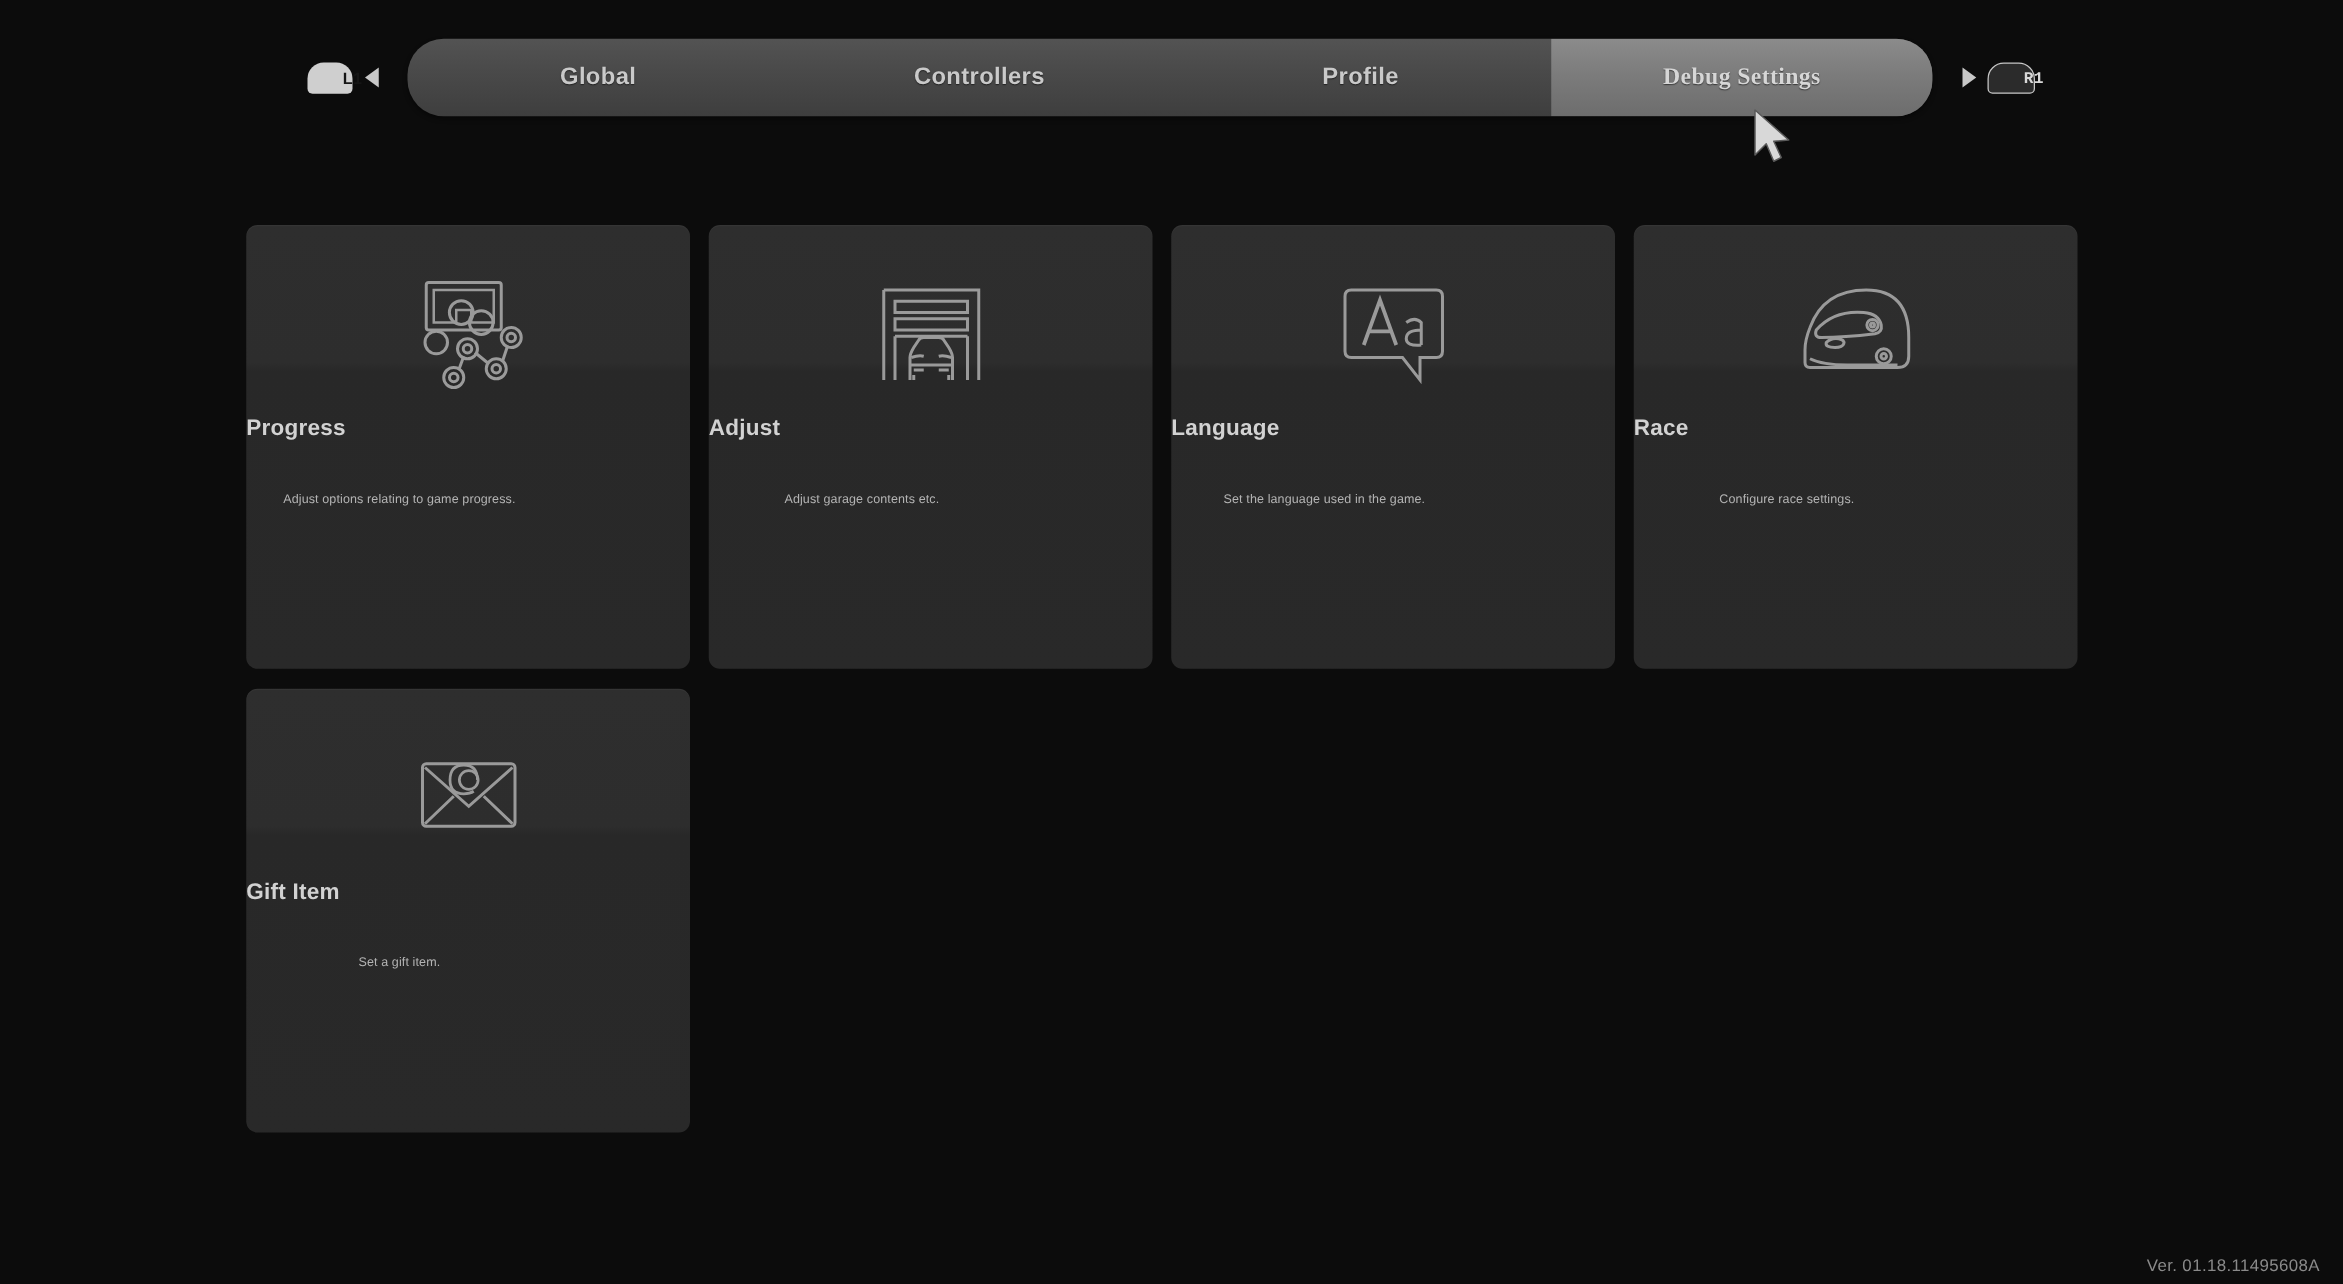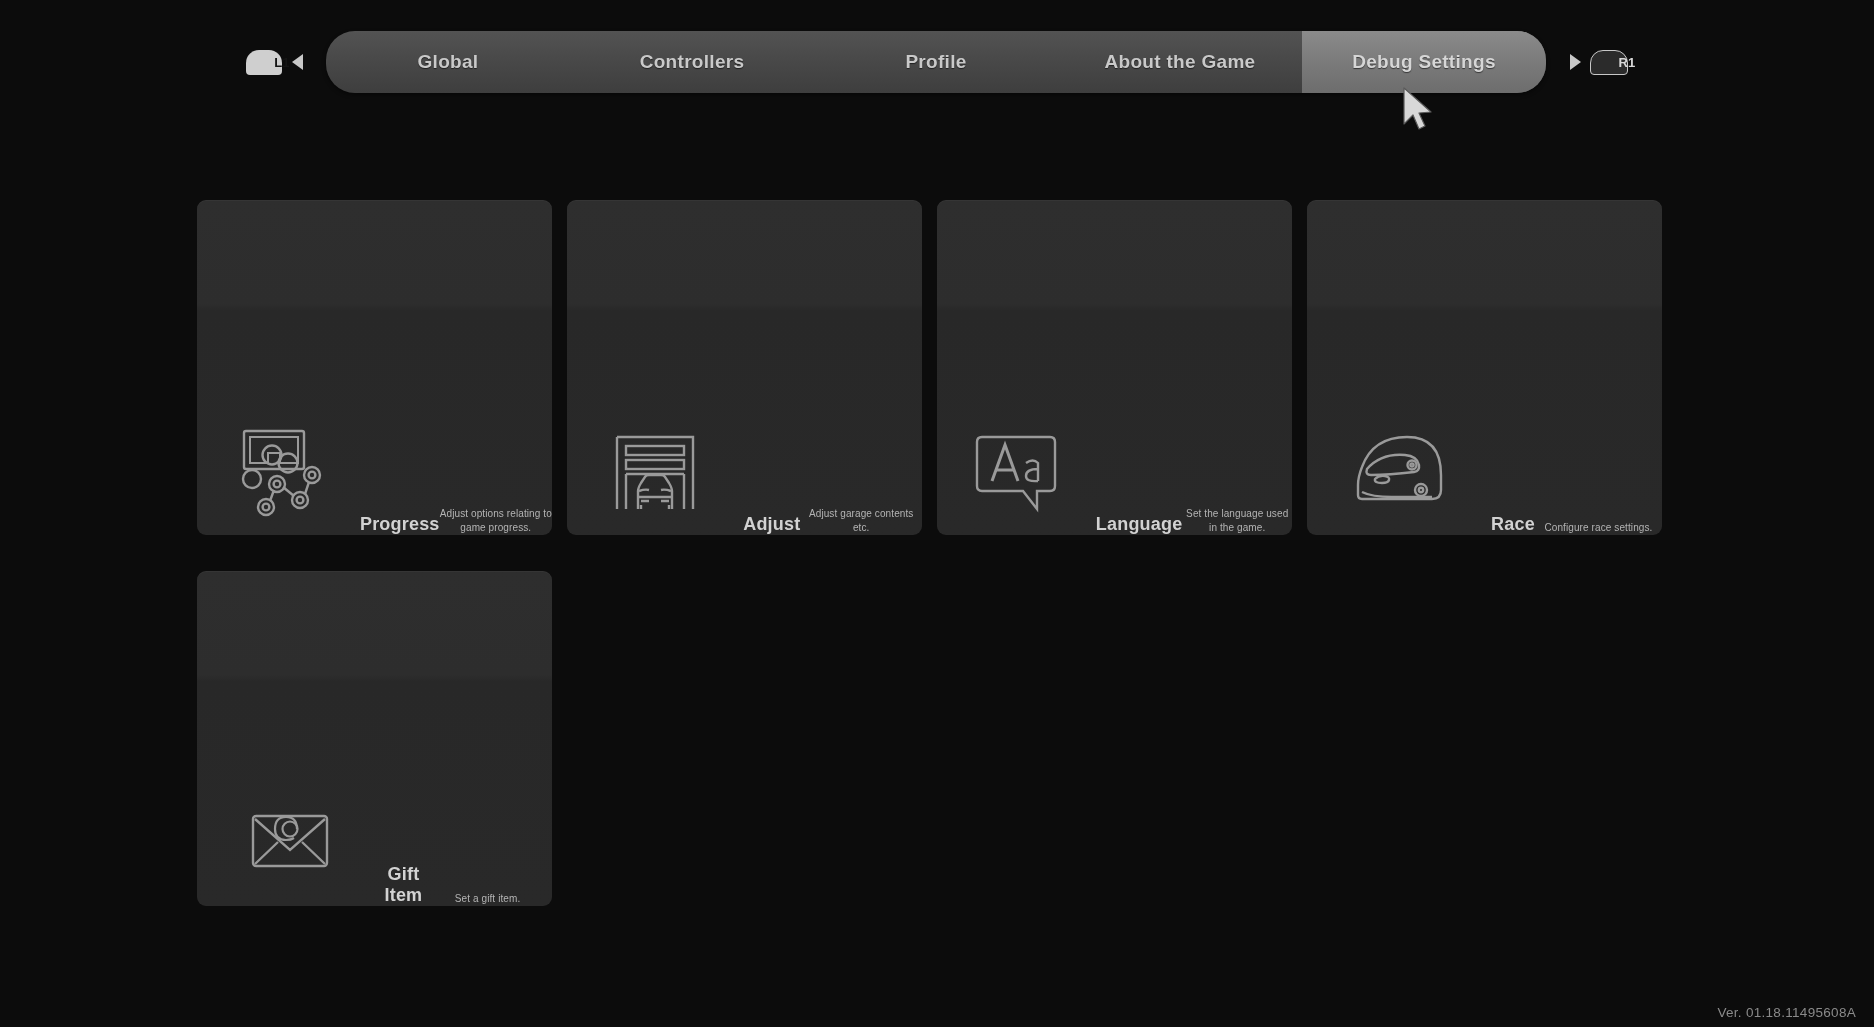--- a/index.html
+++ b/index.html
@@ -49,20 +49,21 @@
     padding-left: 36px;
   }
   .shoulder.l1 {
     background: #cfcfcf;
     color: #151515;
   }
   .shoulder.r1 {
     background: #2b2b2b;
     color: #d8d8d8;
     border: 1.5px solid #c8c8c8;
+    font-family: Liberation Mono, monospace;
   }
 
   .arrow-btn {
     width: 30px;
     display: flex;
     align-items: center;
     justify-content: center;
     flex-shrink: 0;
   }
   .arrow-left {
@@ -98,45 +99,45 @@
     font-size: 19px;
     font-weight: bold;
     color: #c9c9c9;
     letter-spacing: 0.3px;
     text-shadow: 0 1px 1px rgba(0,0,0,0.55);
     cursor: pointer;
   }
   .tab.active {
     background: linear-gradient(to bottom, #8b8b8b 0%, #7c7c7c 45%, #6d6d6d 100%);
     color: #d6d6d6;
+    font-family: Liberation Serif, serif;
   }
 
   
   .grid {
     position: absolute;
     left: 197px;
     top: 180px;
     width: 1480px;
     display: grid;
     grid-template-columns: repeat(4, 355px);
     grid-auto-rows: 355px;
     column-gap: 15px;
     row-gap: 16px;
   }
 
   .card {
     position: relative;
     border-radius: 9px;
     background: linear-gradient(to bottom, #2e2e2e 0%, #2d2d2d 31%, #282828 33%, #292929 100%);
     display: flex;
-    flex-direction: row;
-    align-items: flex-end;
+    flex-direction: column;
+    align-items: flex-start;
     cursor: pointer;
     box-shadow: inset 0 1px 0 rgba(255,255,255,0.035);
-    margin-top: 20px;
   }
 
   .card-icon {
     height: 150px;
     display: flex;
     align-items: center;
     justify-content: center;
     width: 100%;
     padding-top: 14px;
   }
@@ -200,23 +201,20 @@
 
     <div class="tabs">
       <div class="tab">
         <span>Global</span>
       </div>
       <div class="tab">
         <span>Controllers</span>
       </div>
       <div class="tab">
         <span>Profile</span>
-      </div>
-      <div class="tab">
-        <span>About the Game</span>
       </div>
       <div class="tab active">
         <span>Debug Settings</span>
       </div>
     </div>
 
     <div class="arrow-btn">
       <span class="arrow-right"></span>
     </div>
 

